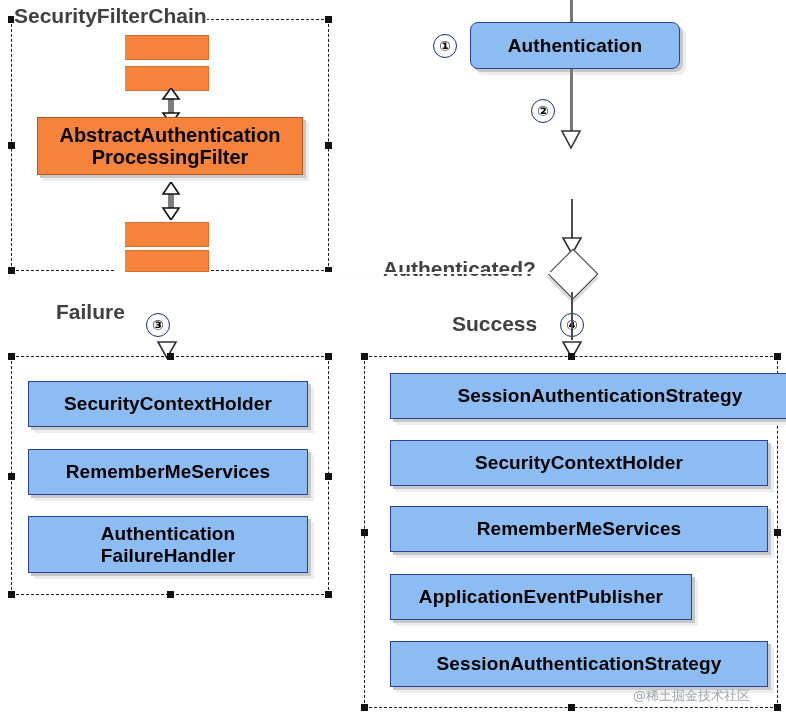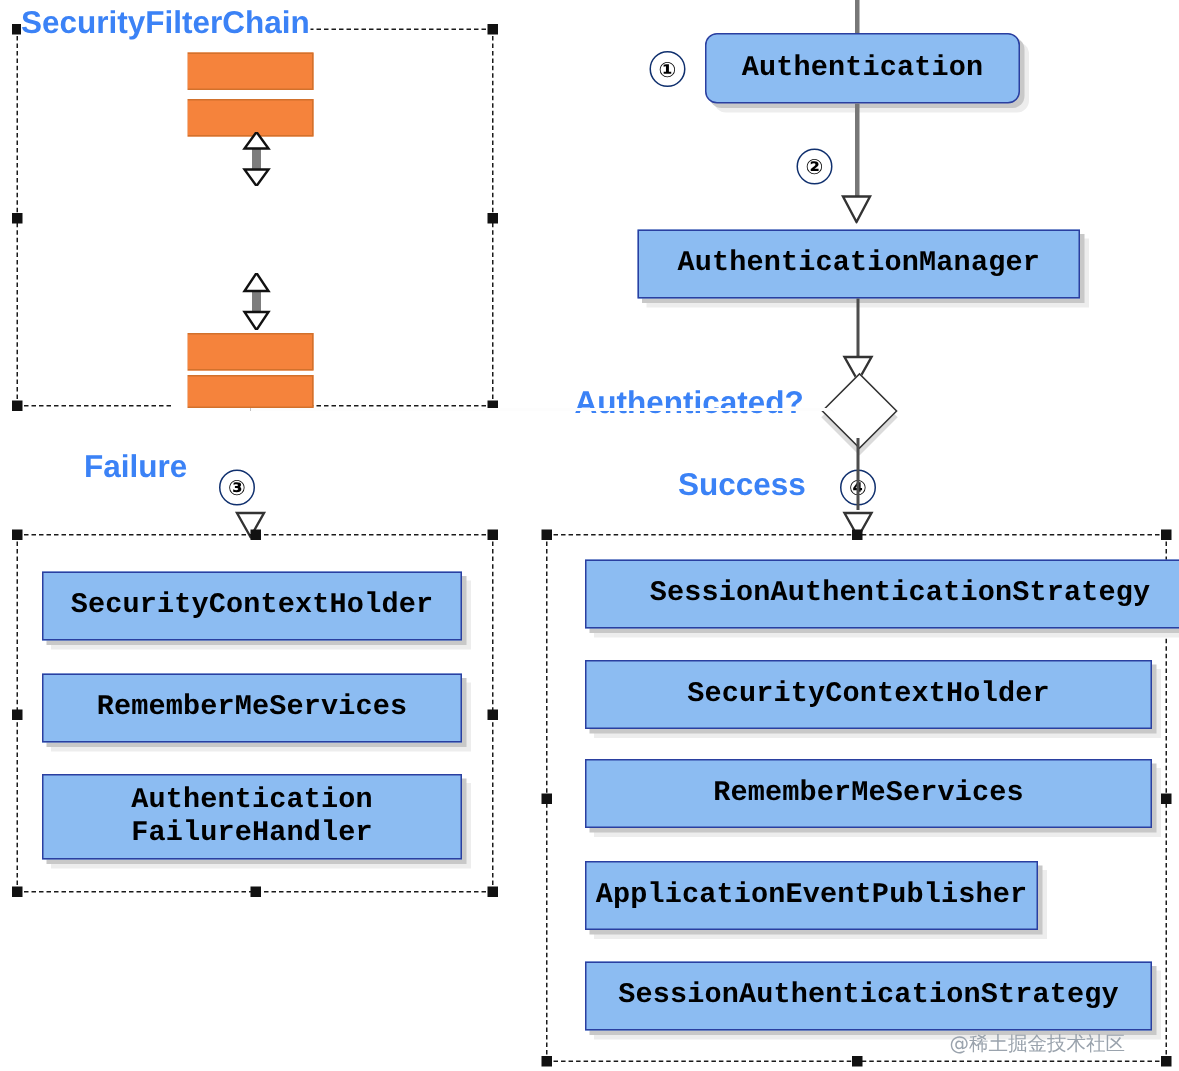--- a/index.html
+++ b/index.html
@@ -6,21 +6,21 @@
   body{
     width:786px;height:714px;position:relative;overflow:hidden;
     font-family:"Liberation Sans","DejaVu Sans",sans-serif;
     background:#ffffff;
   }
   .canvas{position:absolute;left:0;top:0;width:786px;height:714px;}
 
   
   .node{position:absolute;box-sizing:border-box;display:flex;
         align-items:center;justify-content:center;text-align:center;
-        font-weight:bold;color:#000;line-height:1.12;font-family:Liberation Mono, monospace;}
+        font-weight:bold;color:#000;line-height:1.12;}
 
   
   .blue{
     background:#8cbcf2;border:1.5px solid #2a3fa0;
     box-shadow:3px 3px 0 0 #c8c8c8, 6px 6px 0 0 #ededed;
     font-size:19px;letter-spacing:.1px;
   }
   .blue.round{border-radius:8px;}
 
   
@@ -34,21 +34,21 @@
   
   .group{
     position:absolute;box-sizing:border-box;
     border:1.5px dashed #1a1a1a;background:transparent;
   }
   
   .handle{position:absolute;width:7px;height:7px;background:#111;}
 
   
   .label{
-    position:absolute;font-weight:bold;color:#3b82f6;background:#fff;
+    position:absolute;font-weight:bold;color:#404040;background:#fff;
     white-space:nowrap;line-height:1;
   }
   .lbl-title{font-size:21px;}
 
   
   .step{
     position:absolute;width:22px;height:22px;border-radius:50%;
     border:1.6px solid #10306e;background:#fff;color:#000;
     font-size:14px;font-weight:bold;display:flex;align-items:center;
     justify-content:center;line-height:1;
@@ -93,20 +93,22 @@
   <div class="node orange plain" style="left:124px;top:35px;width:85px;height:25px;"></div>
   <div class="node orange plain" style="left:124px;top:66px;width:85px;height:25px;"></div>
   <div style="position:absolute;left:116px;top:33px;width:9px;height:60px;background:#fff;"></div>
 
   <svg class="dbl" style="left:160px;top:88px;" width="22" height="36" viewBox="0 0 22 36">
     <rect x="8" y="8" width="6" height="20" fill="#7d7d7d"></rect>
     <polygon points="11,0 3,11 19,11" fill="#ffffff" stroke="#111" stroke-width="1.6"></polygon>
     <polygon points="11,36 3,25 19,25" fill="#ffffff" stroke="#111" stroke-width="1.6"></polygon>
   </svg>
 
+  <div class="node orange two-line" style="left:37px;top:117px;width:266px;height:58px;">AbstractAuthentication
+ProcessingFilter</div>
 
   <svg class="dbl" style="left:160px;top:182px;" width="22" height="38" viewBox="0 0 22 38">
     <rect x="8" y="9" width="6" height="21" fill="#7d7d7d"></rect>
     <polygon points="11,0 3,12 19,12" fill="#ffffff" stroke="#111" stroke-width="1.6"></polygon>
     <polygon points="11,38 3,26 19,26" fill="#ffffff" stroke="#111" stroke-width="1.6"></polygon>
   </svg>
 
   <div class="node orange plain" style="left:124px;top:222px;width:85px;height:25px;"></div>
   <div class="node orange plain" style="left:124px;top:250px;width:85px;height:22px;"></div>
   <div style="position:absolute;left:116px;top:220px;width:9px;height:52px;background:#fff;"></div>
@@ -117,21 +119,20 @@
 
   <div class="node blue round" style="left:470px;top:22px;width:210px;height:47px;">Authentication</div>
 
   <div class="vline thick" style="left:570px;top:69px;height:72px;"></div>
   <svg style="position:absolute;left:560px;top:127px;" width="22" height="22" viewBox="0 0 22 22">
     <polygon points="11,21 2,4 20,4" fill="#ffffff" stroke="#333" stroke-width="1.6"></polygon>
   </svg>
 
   <div class="step" style="left:531px;top:99px;">②</div>
 
-  <div class="node blue" style="left:425px;top:153px;width:295px;height:46px;">AuthenticationManager</div>
 
   <div class="vline" style="left:571px;top:199px;height:45px;"></div>
   <svg style="position:absolute;left:561px;top:235px;" width="22" height="20" viewBox="0 0 22 20">
     <polygon points="11,19 2,3 20,3" fill="#ffffff" stroke="#333" stroke-width="1.6"></polygon>
   </svg>
 
   <div class="label lbl-title" style="left:383px;top:226px;margin-top:32px;">Authenticated?</div>
 
   <div class="diamond" style="left:555px;top:256px;"></div>
 

